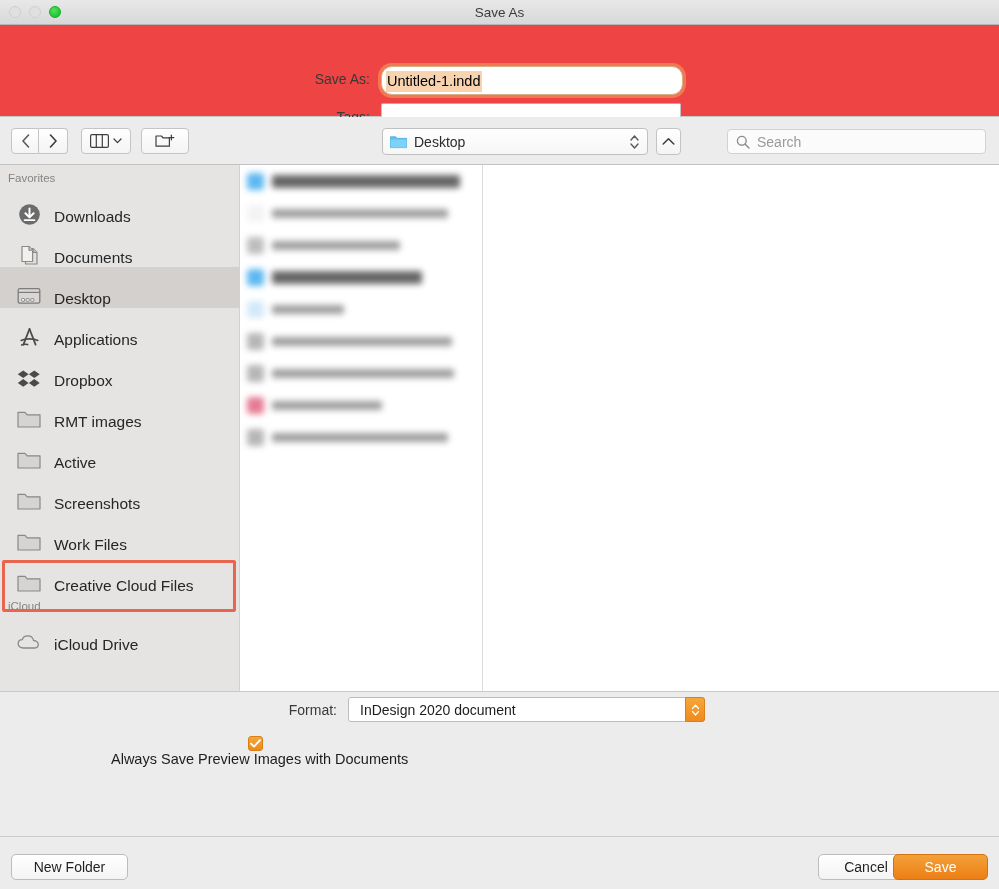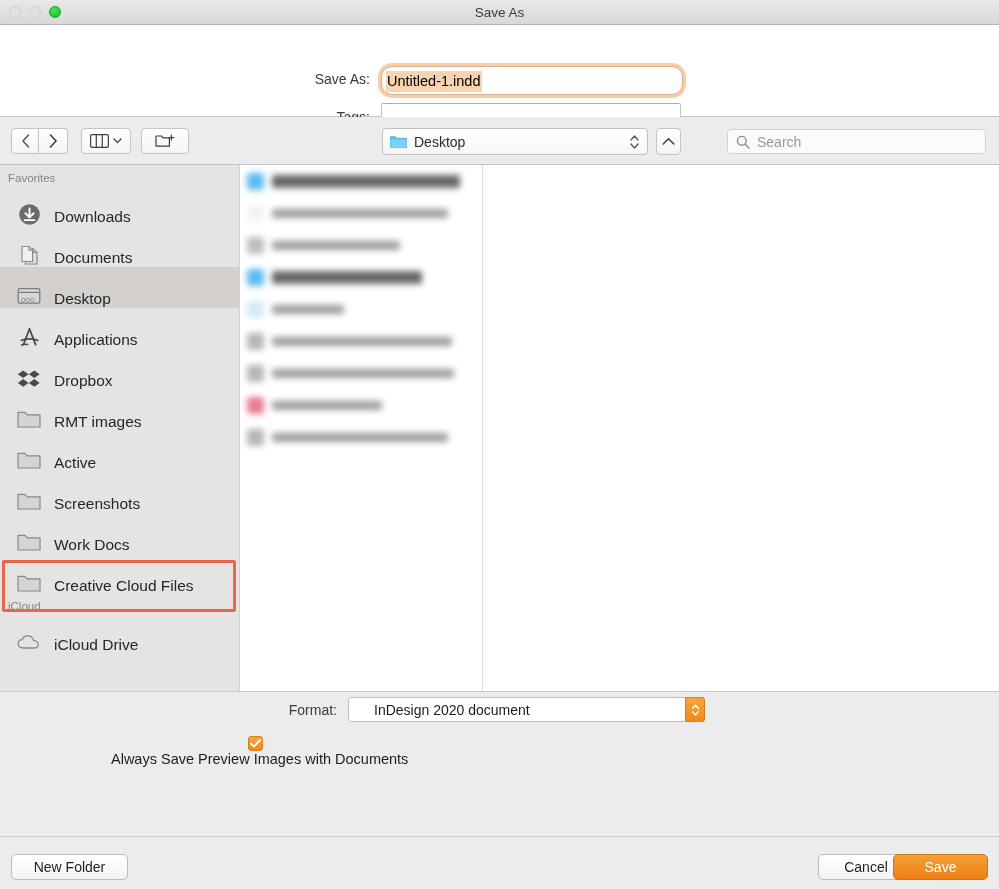--- a/index.html
+++ b/index.html
@@ -56,21 +56,21 @@
     text-align: center;
     font-size: 13.5px;
     color: #3b3b3b;
   }
 
   
   .header-area {
     position: absolute;
     left: 0; top: 25px;
     width: 999px; height: 92px;
-    background: #ffffff;
+    background: #ef4444;
     border-bottom: 1px solid #c6c6c6;
     box-sizing: border-box;
   }
   .field-row { position: absolute; left: 0; width: 999px; }
   .field-label {
     position: absolute;
     width: 370px;
     text-align: right;
     font-size: 14px;
     color: #3a3a3a;
@@ -300,21 +300,21 @@
   #format-popup {
     position: absolute;
     left: 348px; top: 697px;
     width: 357px; height: 25px;
     background: #ffffff;
     border: 1px solid #bdbdbd;
     border-radius: 3px;
     box-sizing: border-box;
     display: flex;
     align-items: center;
-    padding-left: 25px;
+    padding-left: 11px;
   }
   #format-popup .label { font-size: 14px; color: #1c1c1c; }
   .orange-stepper {
     position: absolute;
     right: -1px; top: -1px;
     width: 20px; height: 25px;
     background: linear-gradient(to bottom, #f6a63a 0%, #ef8b1c 100%);
     border: 1px solid #d98018;
     border-radius: 0 3px 3px 0;
     box-sizing: border-box;
@@ -552,21 +552,21 @@
         </span>
         <span class="sb-label">Screenshots</span>
       </div>
 
       <div class="sb-item">
         <span class="sb-icon">
           <svg width="24" height="19" viewBox="0 0 24 19">
             <path d="M1 17 V2.4 H8 L10.2 4.8 H23 V17 Z" fill="#d6d4d2" stroke="#8a8886" stroke-width="1.2" stroke-linejoin="round"></path>
           </svg>
         </span>
-        <span class="sb-label">Work Docs</span>
+        <span class="sb-label">Work Files</span>
       </div>
 
       <div class="sb-item">
         <span class="sb-icon">
           <svg width="24" height="19" viewBox="0 0 24 19">
             <path d="M1 17 V2.4 H8 L10.2 4.8 H23 V17 Z" fill="#d6d4d2" stroke="#8a8886" stroke-width="1.2" stroke-linejoin="round"></path>
           </svg>
         </span>
         <span class="sb-label">Creative Cloud Files</span>
       </div>

